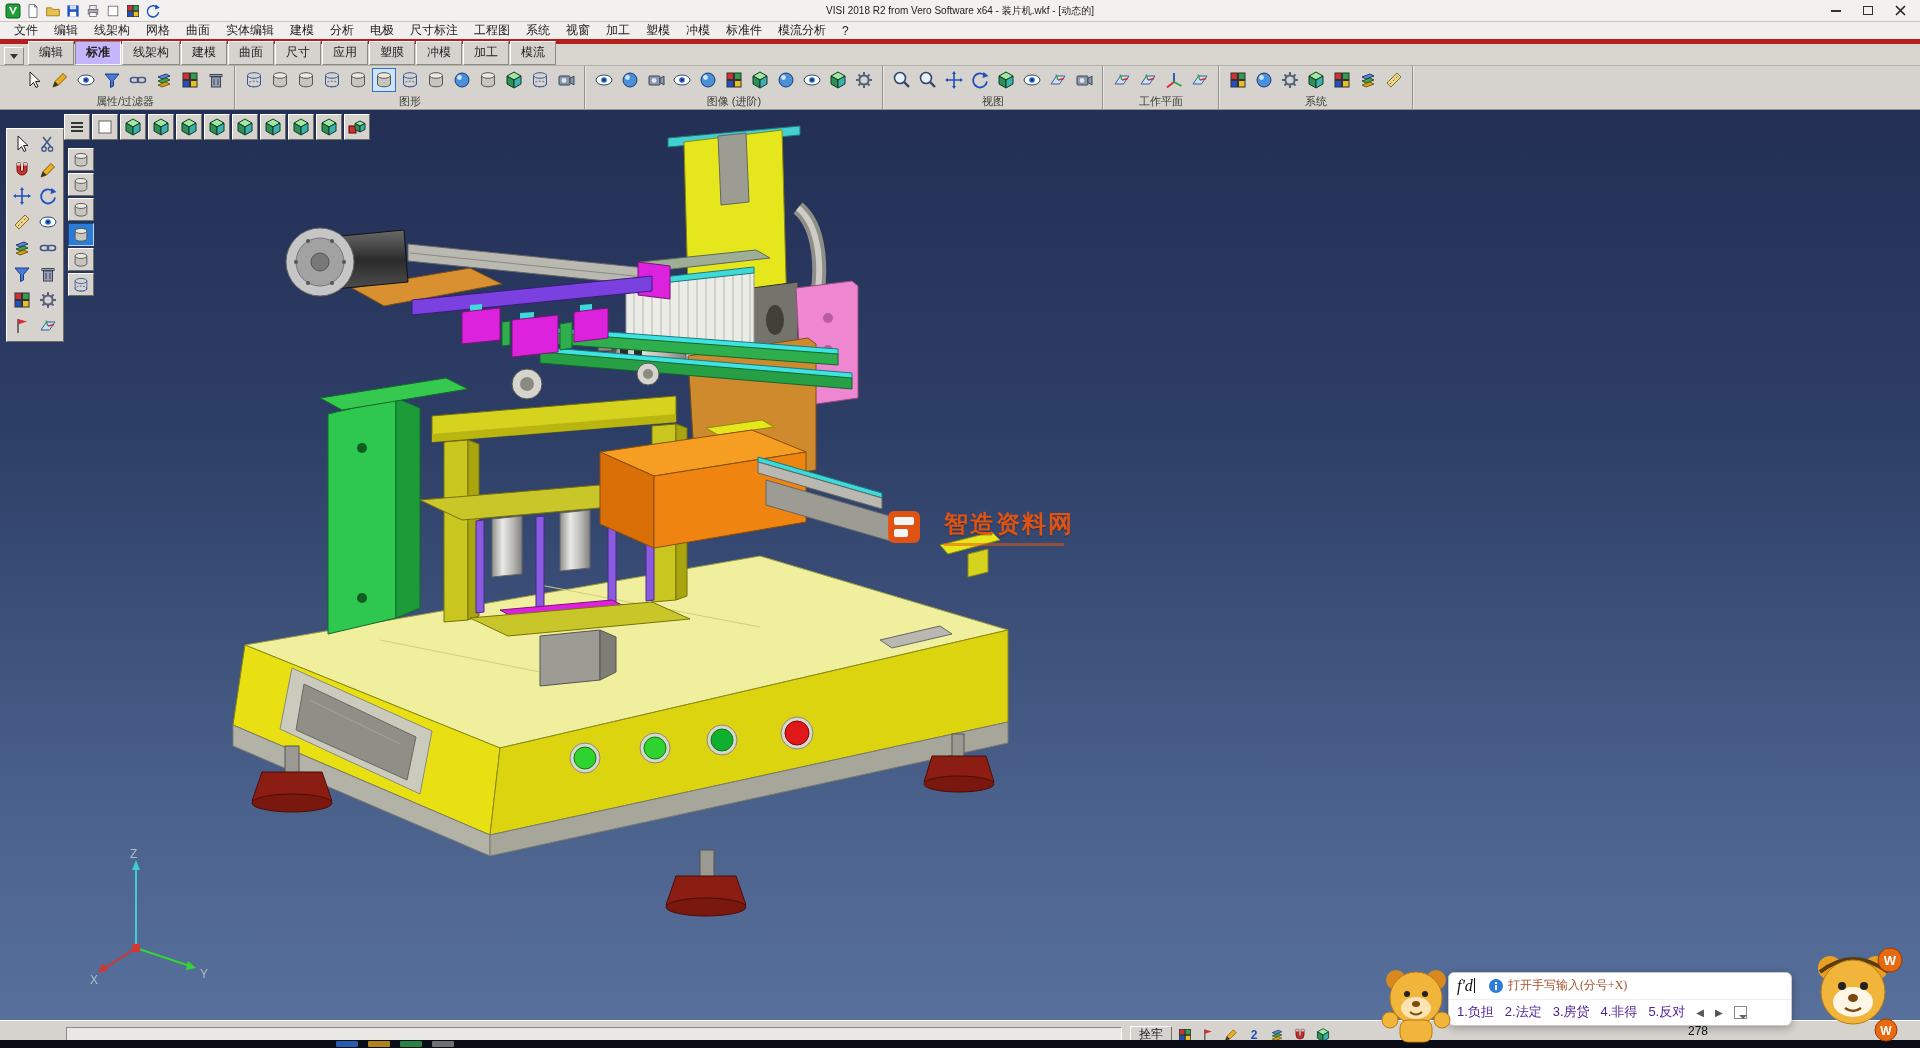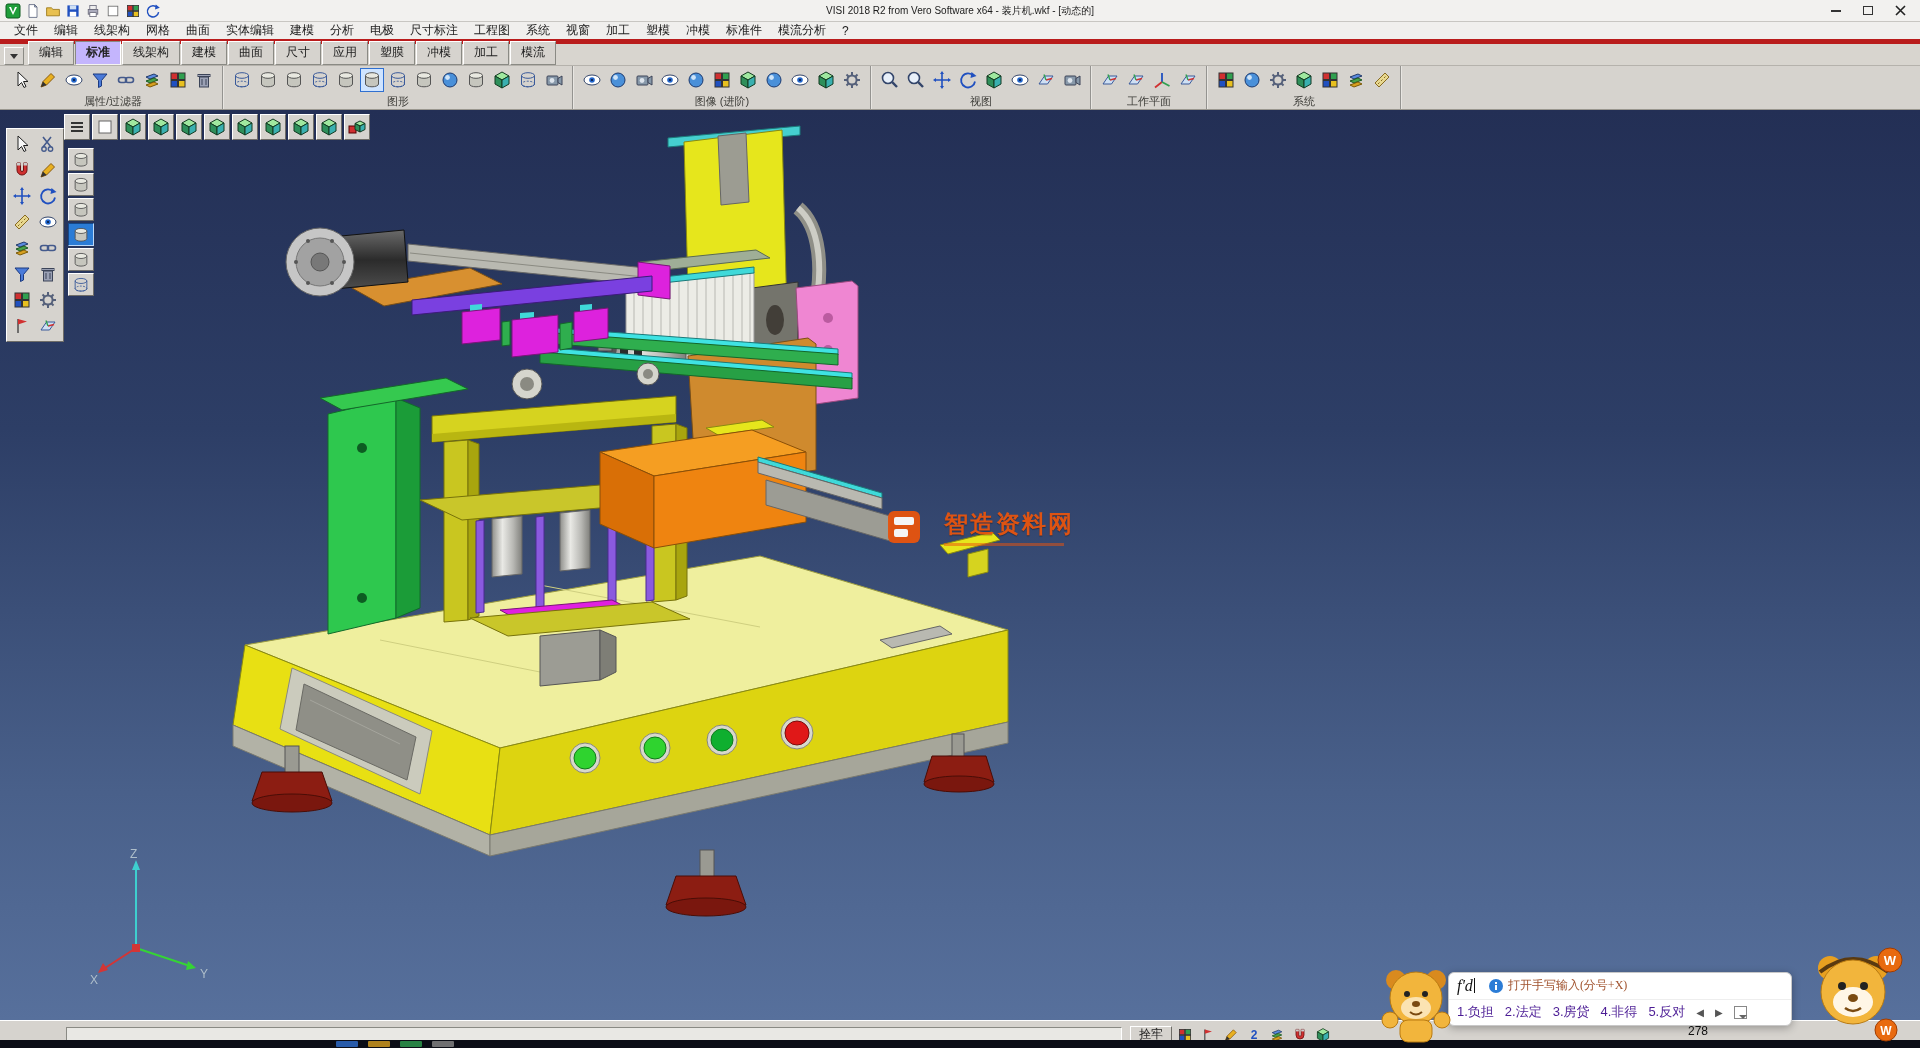--- a/index.html
+++ b/index.html
@@ -25,21 +25,21 @@
   #tabrow { position:absolute; left:0; top:44px; width:100%; height:22px; background:#d8d5cf;
             border-bottom:1px solid #b5b2ac; display:flex; align-items:flex-end; padding-left:4px; }
   .tab { padding:2px 10px 3px; margin-right:1px; border:1px solid; border-color:#fff #8a8a84 #8a8a84 #fff;
          background:#d6d3ce; font-size:12px; white-space:nowrap; }
   .tab.active { background:#c4b5fd; border-color:#8a8a84 #fff #f4f3f0 #8a8a84; font-weight:bold; }
   .drop { width:20px; height:18px; border:1px solid; border-color:#fff #8a8a84 #8a8a84 #fff;
           background:#d6d3ce; display:flex; align-items:center; justify-content:center; margin-right:4px; }
   .chev { width:0; height:0; border-left:4px solid transparent; border-right:4px solid transparent; border-top:5px solid #333; }
 
   #toolbar { position:absolute; left:0; top:66px; width:100%; height:44px; background:#d6d3ce;
-             border-bottom:1px solid #9a978f; display:flex; align-items:stretch; padding-left:4px; }
+             border-bottom:1px solid #9a978f; display:flex; align-items:stretch; padding-left:16px; }
   .tgroup { display:flex; flex-direction:column; justify-content:space-between;
             border-right:2px groove #e8e6e2; padding:2px 6px 1px; }
   .ticons { display:flex; gap:2px; }
   .tbtn { width:24px; height:24px; display:flex; align-items:center; justify-content:center; border:1px solid transparent; }
   .tbtn.sel { background:#cfe4ff; border:1px solid #3070d0; }
   .tlabel { text-align:center; font-size:11px; color:#3c3c38; line-height:13px; }
   .ic { width:20px; height:20px; display:block; }
   .ic16 { width:16px; height:16px; display:block; }
 
   

